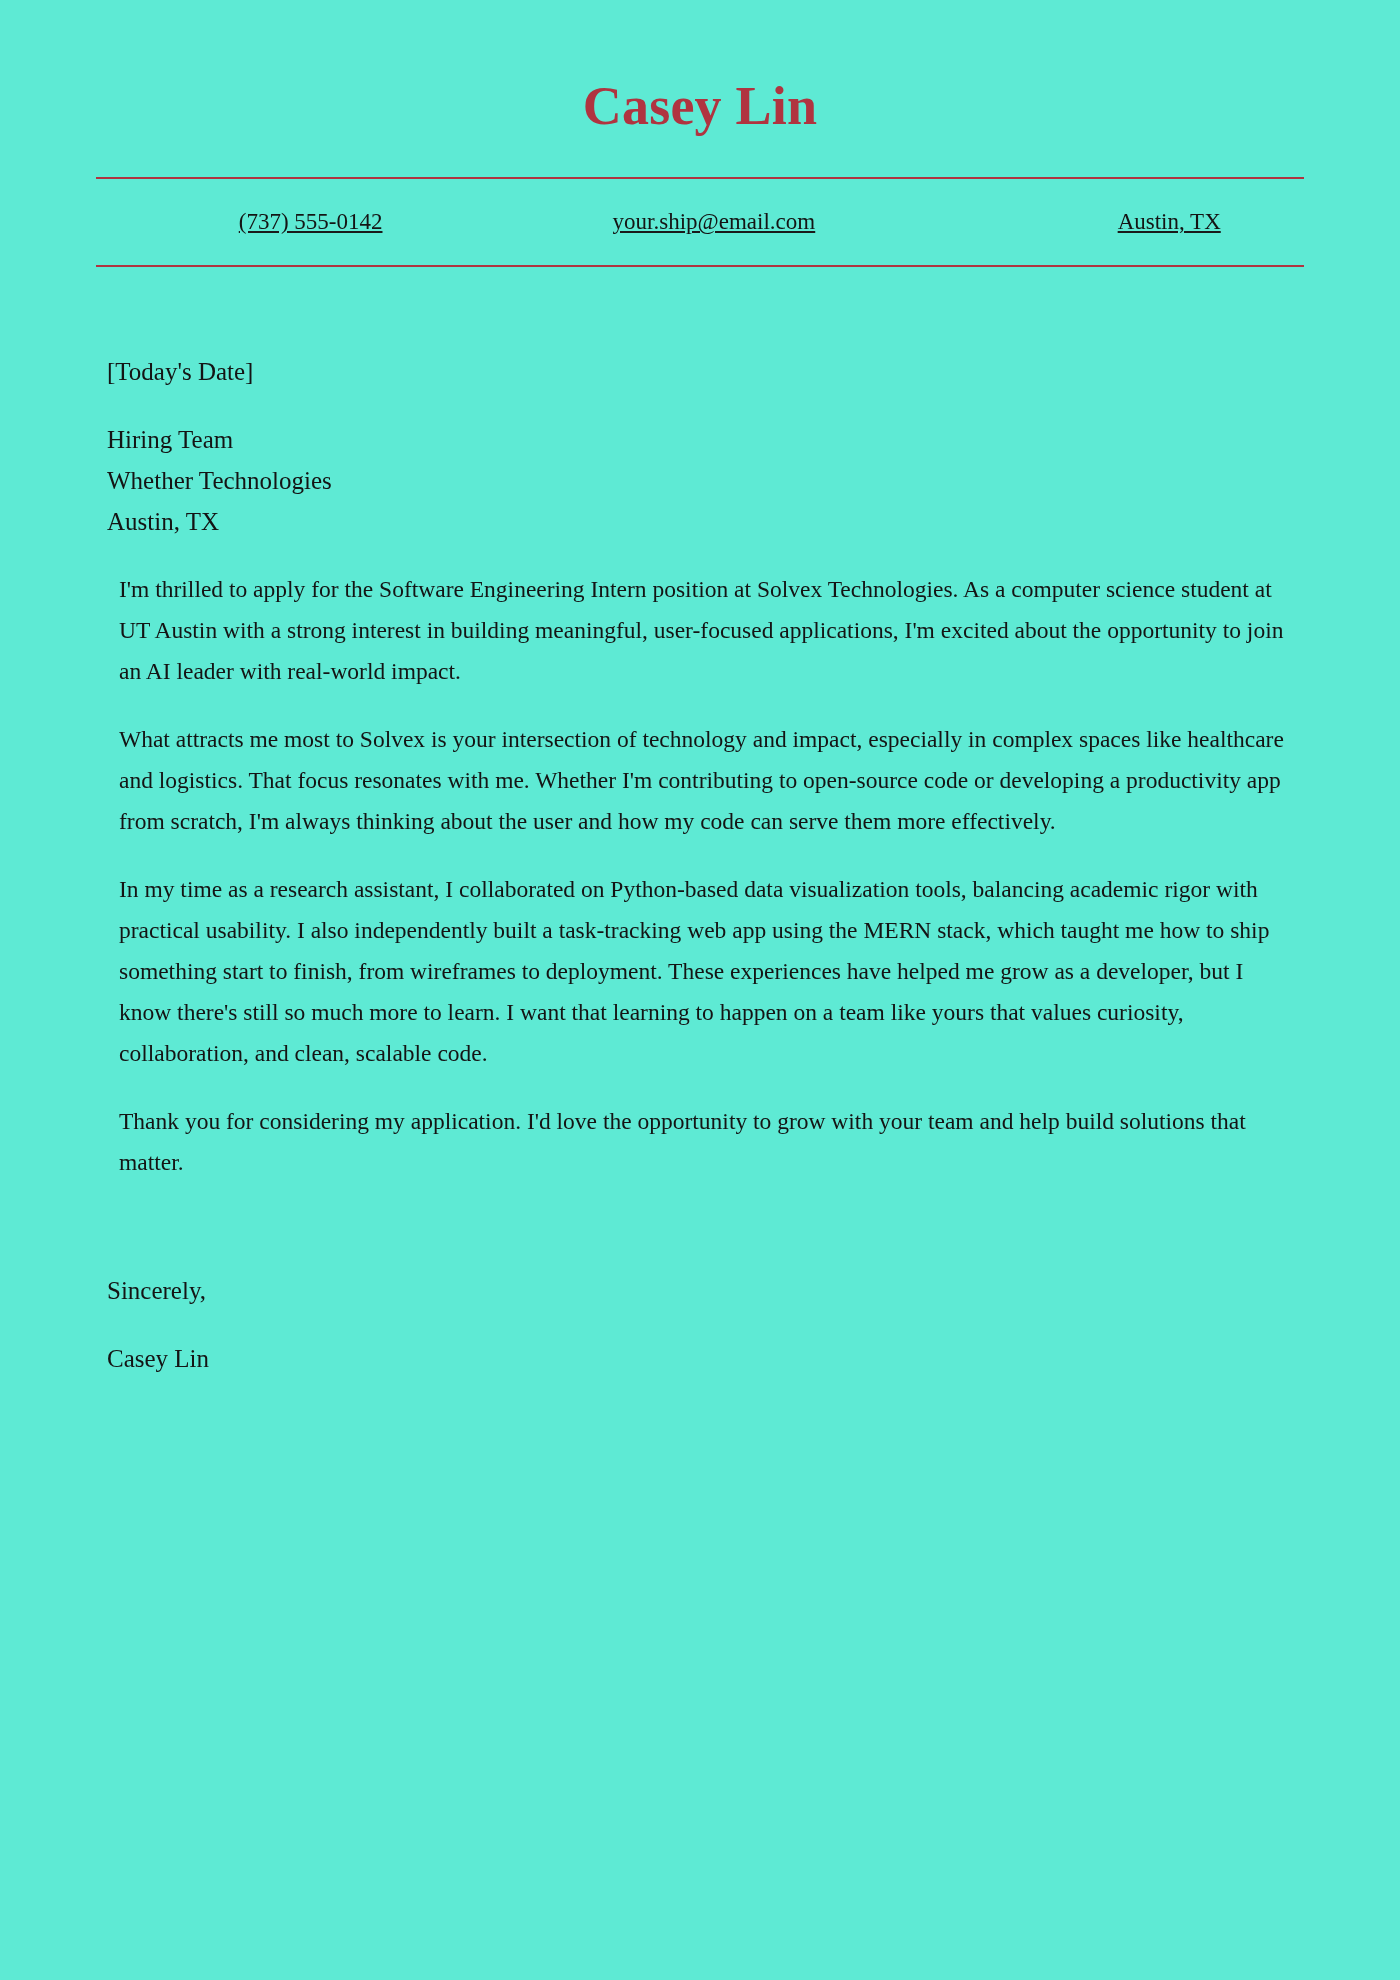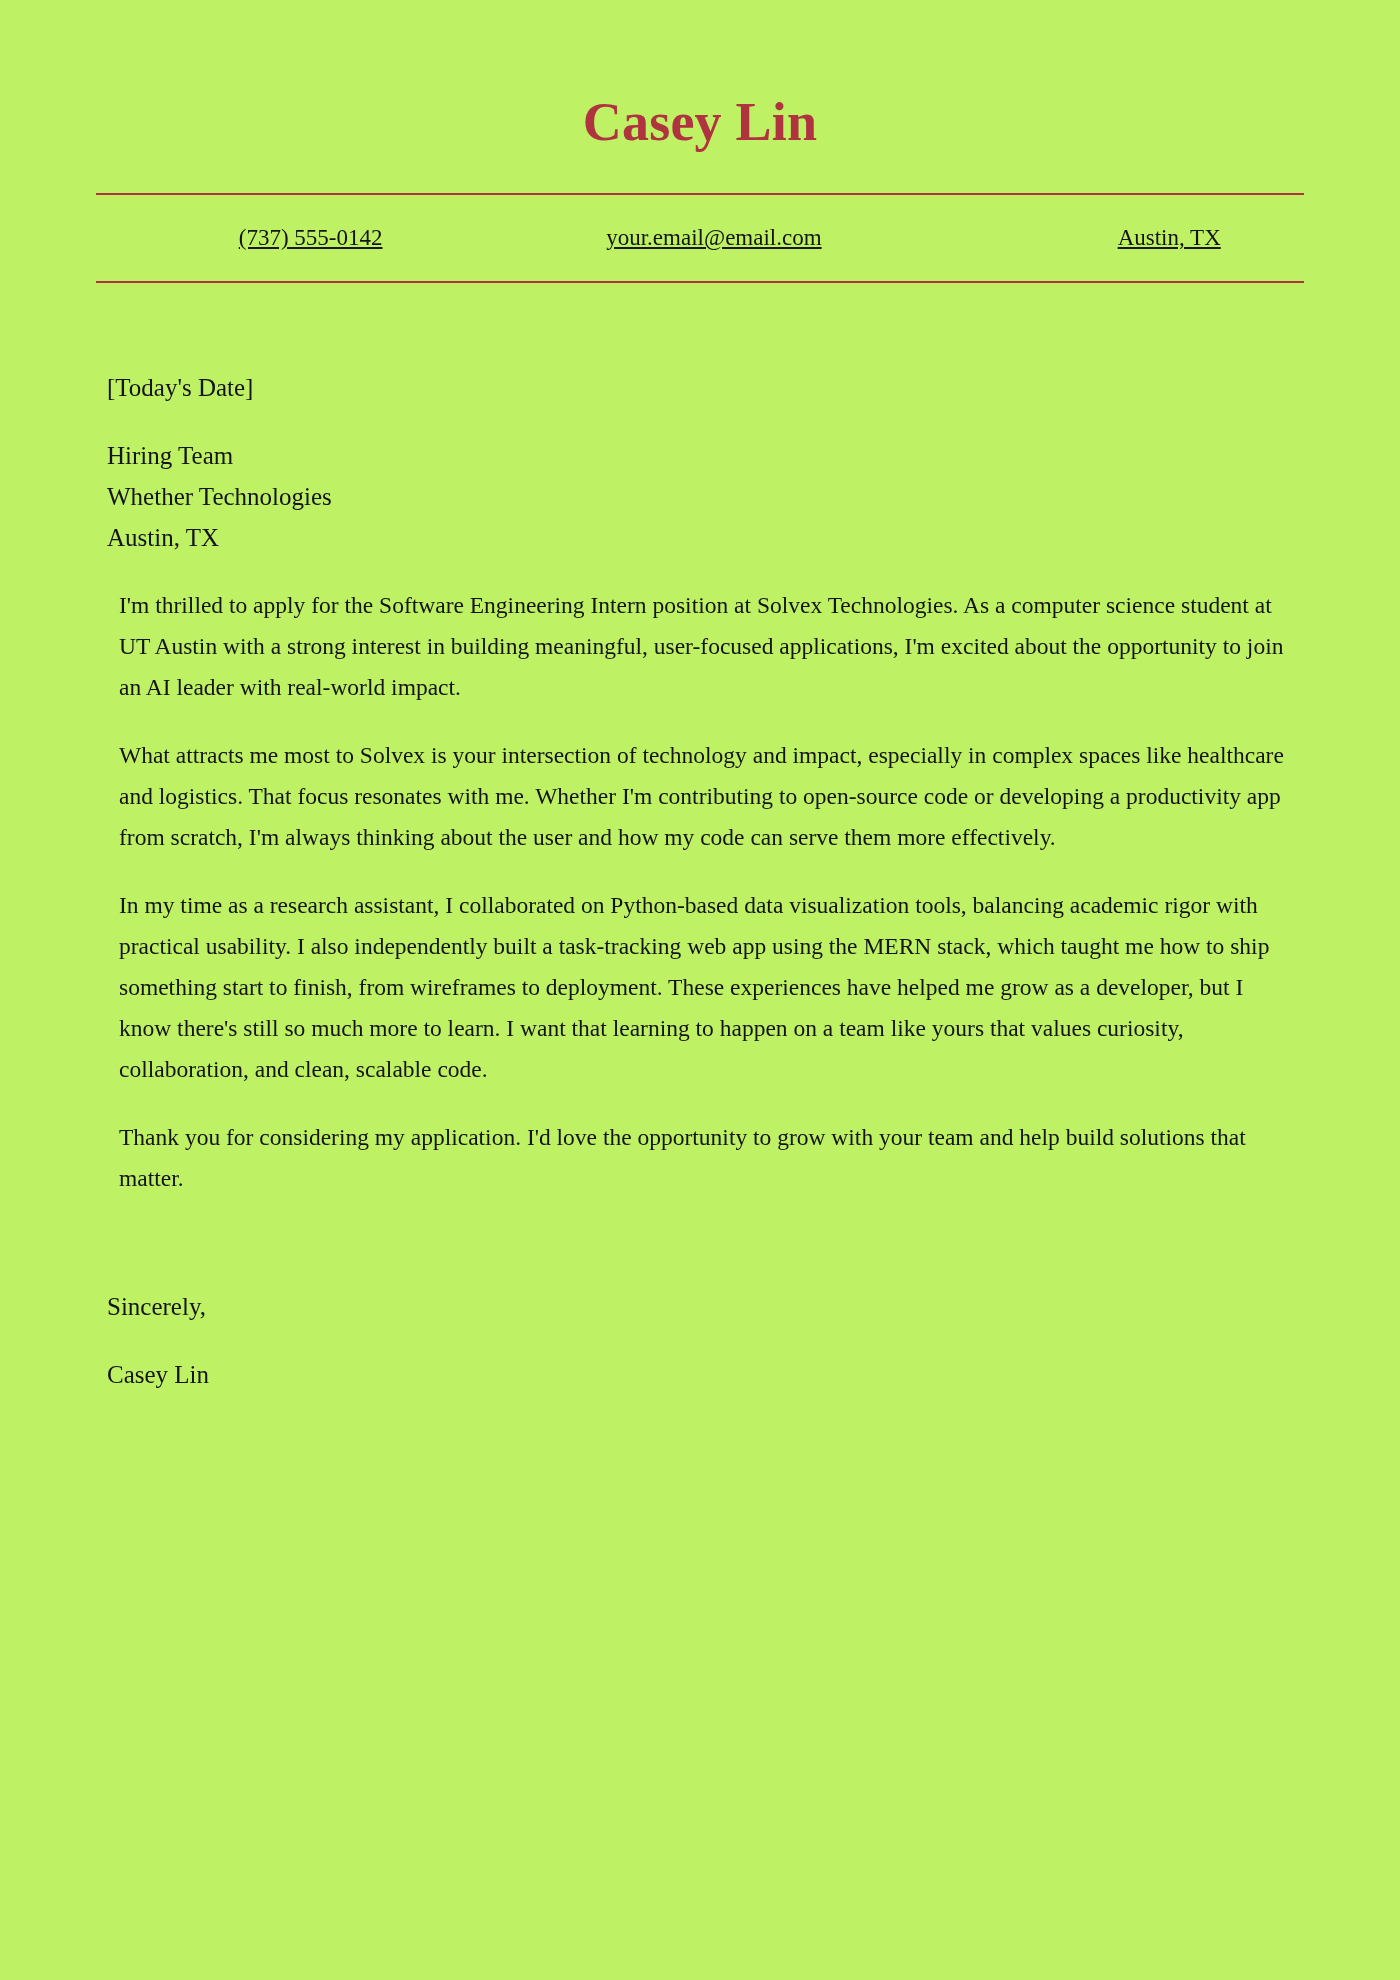--- a/index.html
+++ b/index.html
@@ -11,22 +11,22 @@
     width: 1400px;
     height: 1980px;
     font-family: "Liberation Serif", "DejaVu Serif", serif;
     color: #1a1a1a;
     overflow: hidden;
   }
   .page {
     width: 1400px;
     height: 1980px;
     box-sizing: border-box;
-    padding: 16px;
-    background: #bef264;
+    padding: 0;
+    background: #5eead4;
     position: relative;
   }
   .inner {
     margin: 0 auto;
     width: 1210px;
     padding-top: 78px;
   }
 
   
   .name {
@@ -122,21 +122,21 @@
   <div class="inner">
 
     <div class="header">
       <h1 class="name">Casey Lin</h1>
     </div>
 
     <div class="rule rule-top"></div>
 
     <div class="contact-row">
       <div class="contact-cell contact-phone">(737) 555-0142</div>
-      <div class="contact-cell contact-email">your.email@email.com</div>
+      <div class="contact-cell contact-email">your.ship@email.com</div>
       <div class="contact-cell contact-location">Austin, TX</div>
     </div>
 
     <div class="rule rule-bottom"></div>
 
     <div class="body-block">
 
       <div class="line date-line">[Today's Date]</div>
 
       <div class="address-block">

